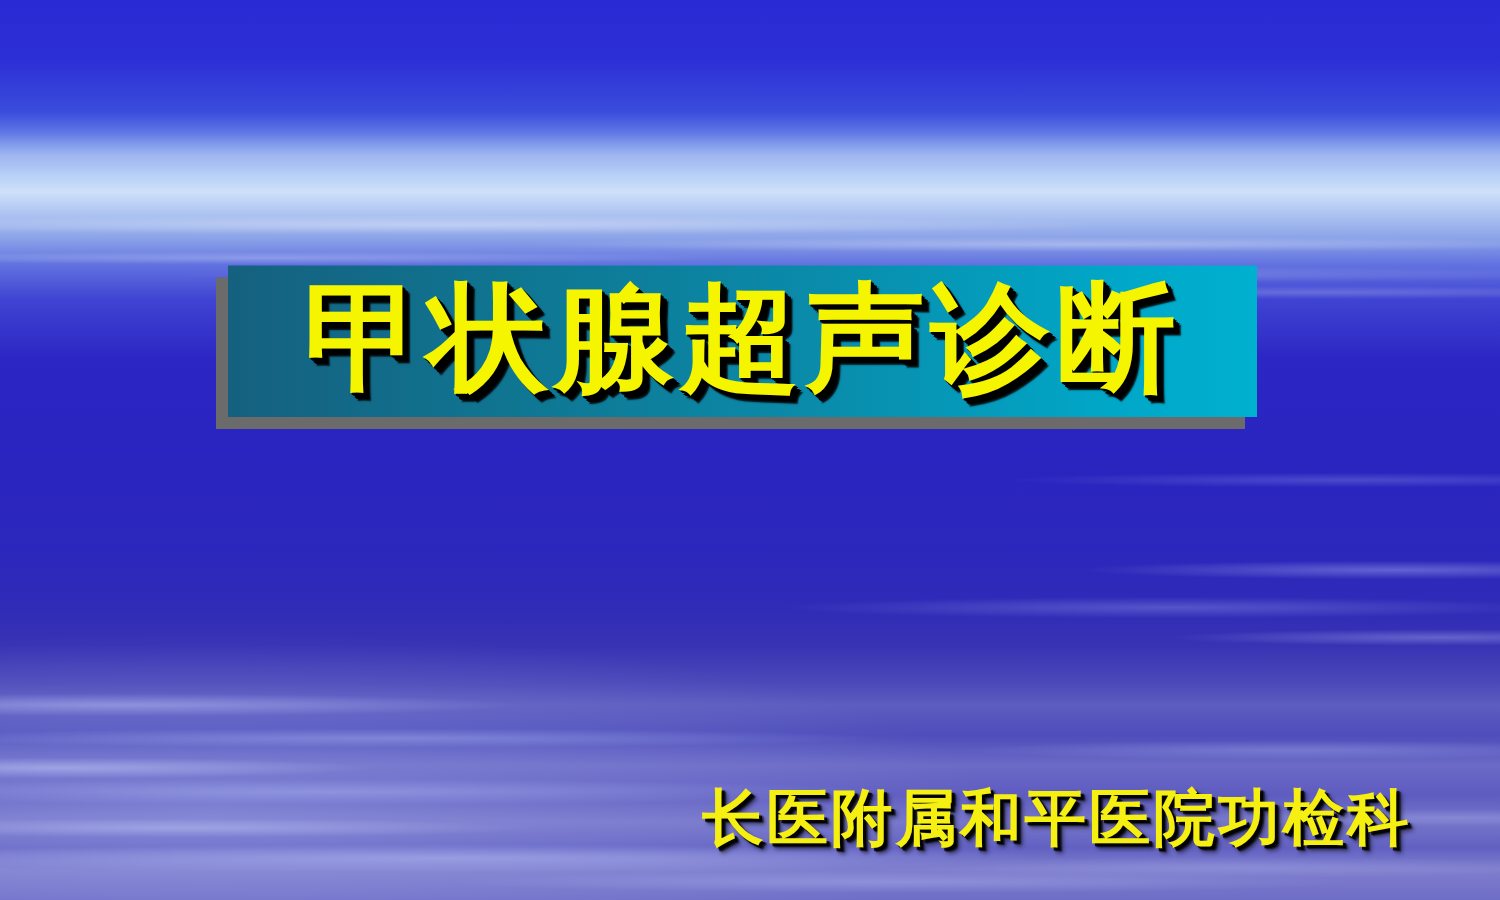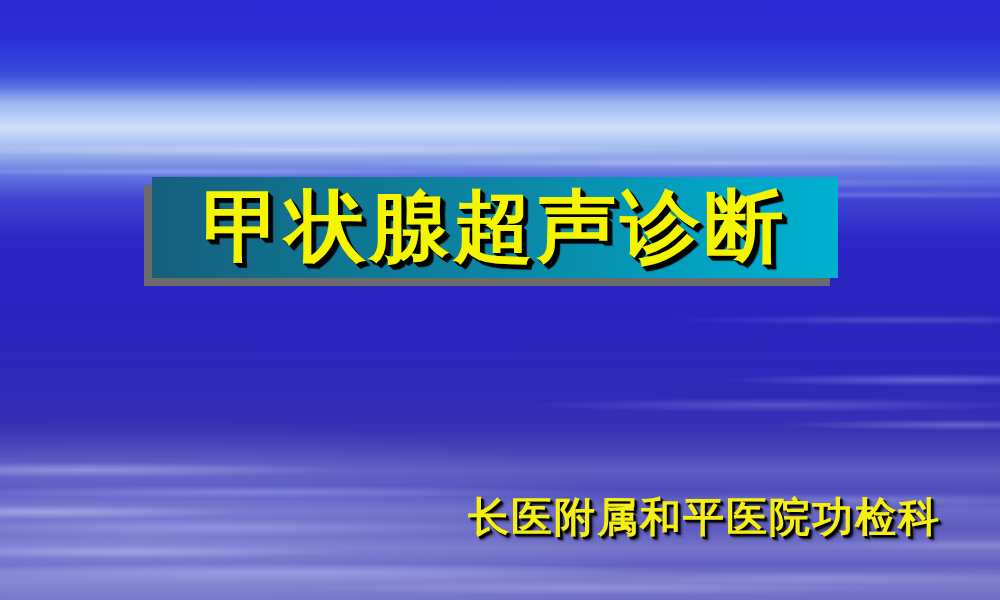--- a/index.html
+++ b/index.html
@@ -128,21 +128,21 @@
        5px 5px 1px rgba(0,0,0,0.92),
        2px 2px 0 #000,
        1px 1px 0 #000;
     transform: translateY(-2px) scaleX(1.02);
   }
 
   
   .subtitle {
     position: absolute;
     left: 468px;
-    top: 496px;
+    top: 524px;
     width: 500px;
     text-align: left;
     font-family: "DejaVu Serif", "Liberation Serif", serif;
     font-weight: bold;
     font-size: 41px;
     line-height: 1.05;
     letter-spacing: 2px;
     color: #f5ef12;
     white-space: nowrap;
     text-shadow:

